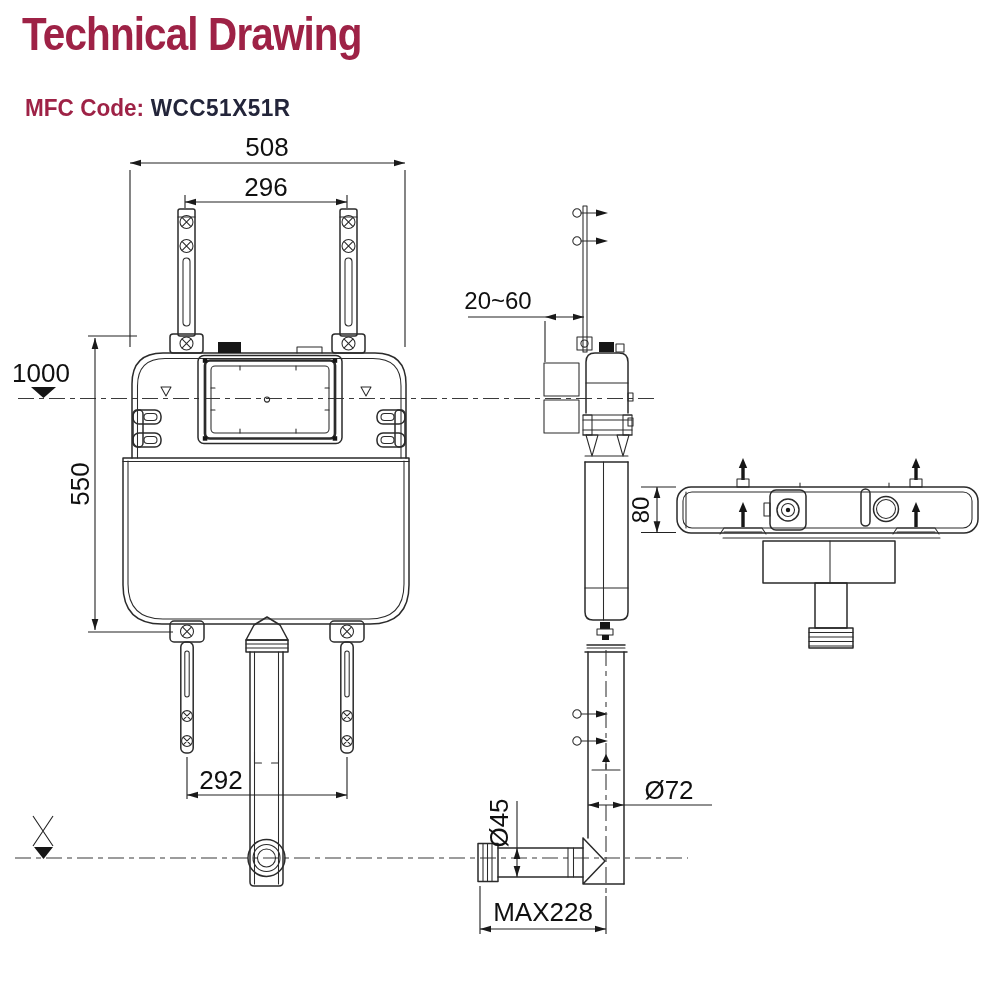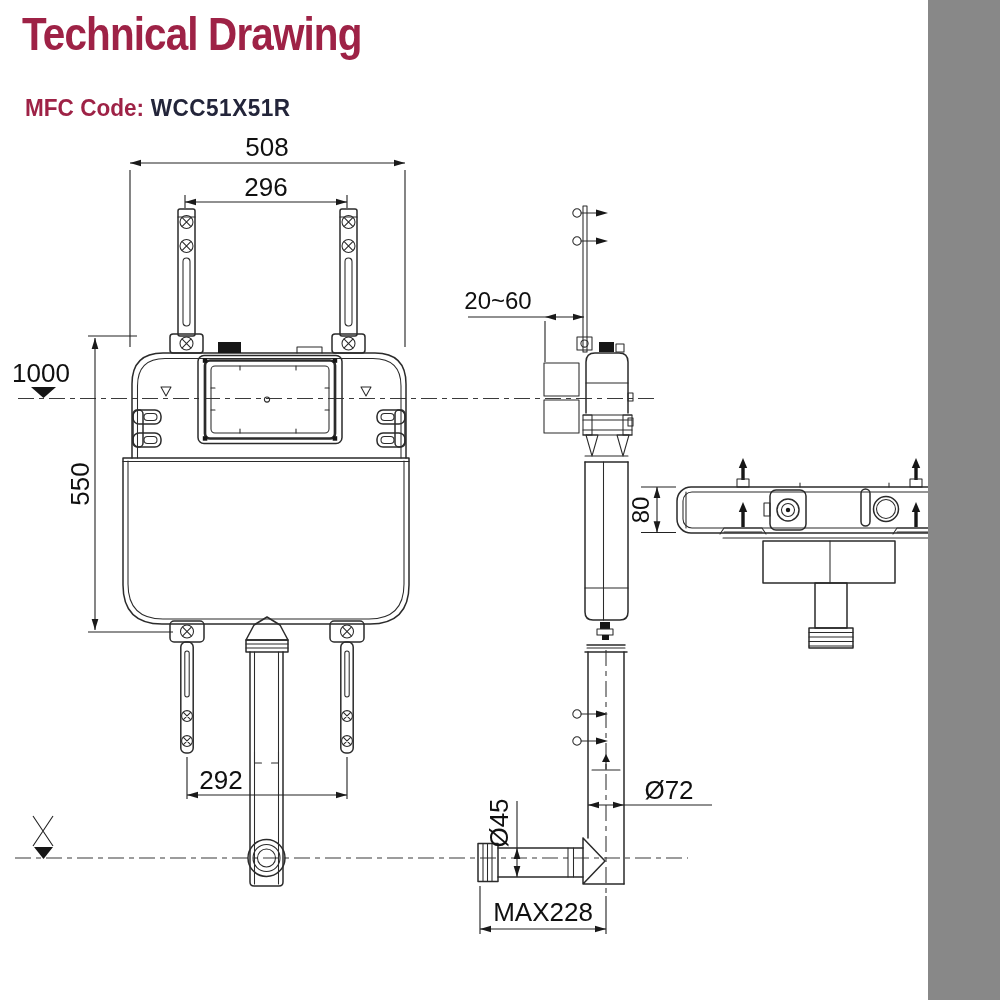--- a/index.html
+++ b/index.html
@@ -3,21 +3,21 @@
 <meta charset="utf-8">
 <style>
   :root{
     --accent:#9e2246;
     --code:#23253a;
     --line:#2b2b2b;
     --bg:#ffffff;
   }
   html,body{margin:0;padding:0;background:#888;}
   .stage{
-    position:relative;width:928px;height:1000px;background:var(--bg);
+    position:relative;width:1000px;height:1000px;background:var(--bg);
     overflow:hidden;font-family:"Liberation Sans","DejaVu Sans",sans-serif;
   }
   .h-title{
     position:absolute;left:22px;top:8px;margin:0;
     color:var(--accent);
     font:700 47px/1.1 "Liberation Sans","DejaVu Sans",sans-serif;
     letter-spacing:-1px;
     transform:scaleX(.86);transform-origin:0 0;
     white-space:nowrap;
   }

